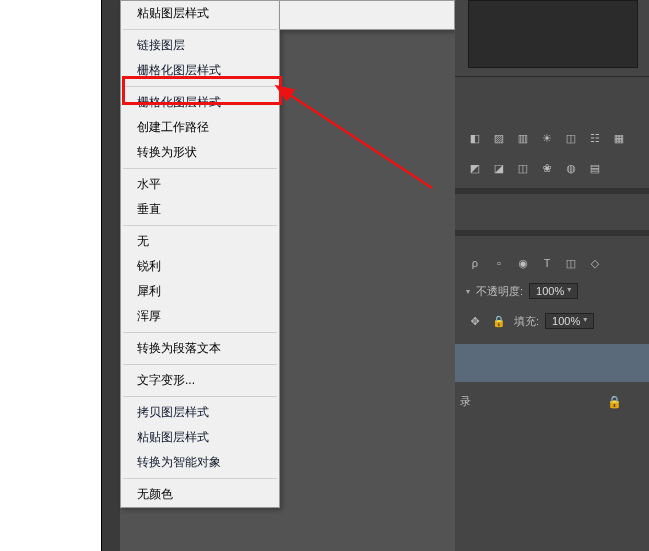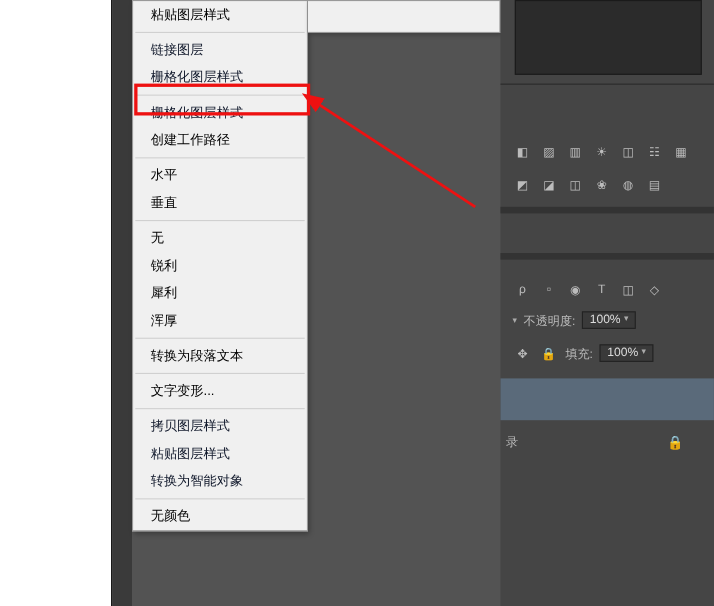--- a/index.html
+++ b/index.html
@@ -29,20 +29,21 @@
 <div class="dark-strip"></div>
 
 <div class="context-menu">
   <div class="menu-item">粘贴图层样式</div>
   <div class="menu-sep"></div>
   <div class="menu-item disabled">链接图层</div>
   <div class="menu-item disabled">栅格化图层样式</div>
   <div class="menu-sep"></div>
   <div class="menu-item disabled">栅格化图层样式</div>
   <div class="menu-item">创建工作路径</div>
+  <div class="menu-item">转换为形状</div>
   <div class="menu-sep"></div>
   <div class="menu-item">水平</div>
   <div class="menu-item">垂直</div>
   <div class="menu-sep"></div>
   <div class="menu-item">无</div>
   <div class="menu-item">锐利</div>
   <div class="menu-item">犀利</div>
   <div class="menu-item">浑厚</div>
   <div class="menu-sep"></div>
   <div class="menu-item">转换为段落文本</div>

